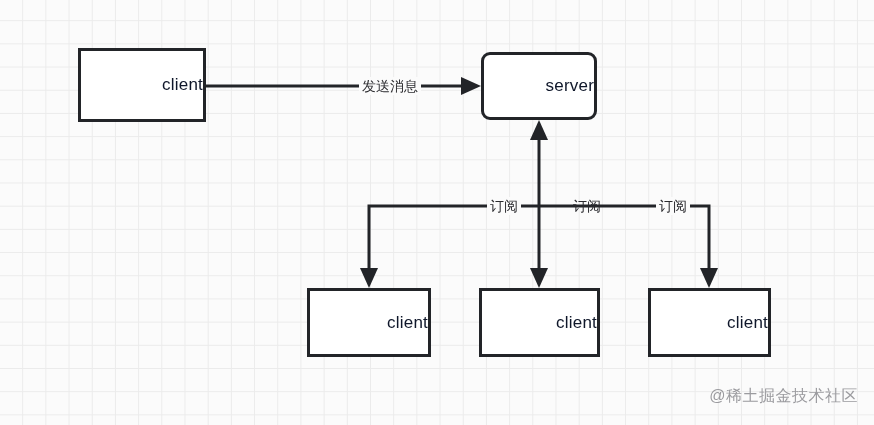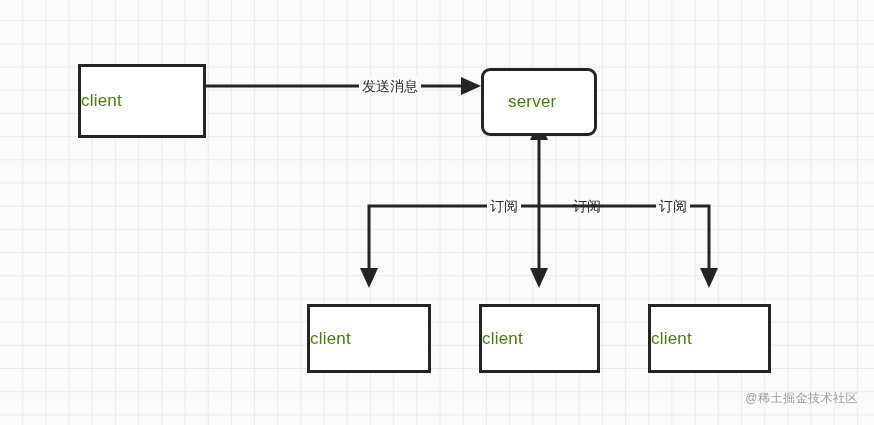--- a/index.html
+++ b/index.html
@@ -20,26 +20,25 @@
     background-position: -1px -3px;
     font-family: "Liberation Sans", "DejaVu Sans", sans-serif;
   }
   .node {
     position: absolute;
     box-sizing: border-box;
     background: #ffffff;
     border: 3px solid #222428;
     display: flex;
     align-items: center;
-    justify-content: flex-start;
-    color: #4d7c0f;
+    justify-content: flex-end;
+    color: #0f172a;
     font-size: 17px;
     letter-spacing: 0.2px;
     z-index: 3;
-    margin-top: 16px;
   }
   .node.rounded { border-radius: 9px; padding-left: 24px; }
 
   #node-client-top   { left: 78px;  top: 48px;  width: 128px; height: 74px; }
   #node-server       { left: 481px; top: 52px;  width: 116px; height: 68px; }
   #node-client-left  { left: 307px; top: 288px; width: 124px; height: 69px; }
   #node-client-mid   { left: 479px; top: 288px; width: 121px; height: 69px; }
   #node-client-right { left: 648px; top: 288px; width: 123px; height: 69px; }
 
   .edge-svg {
@@ -74,21 +73,21 @@
   #label-send      { left: 342px; top: 86px; }
   #label-sub-left  { left: 456px; top: 206px; }
   #label-sub-mid   { left: 539px; top: 206px; background: transparent; }
   #label-sub-right { left: 625px; top: 206px; }
 
   #watermark {
     position: absolute;
     right: 16px;
     bottom: 18px;
     color: #9b9b9f;
-    font-size: 12px;
+    font-size: 16px;
     letter-spacing: 0.5px;
     white-space: nowrap;
     z-index: 5;
   }
 </style>
 </head>
 <body>
 
 <div id="canvas">
 

